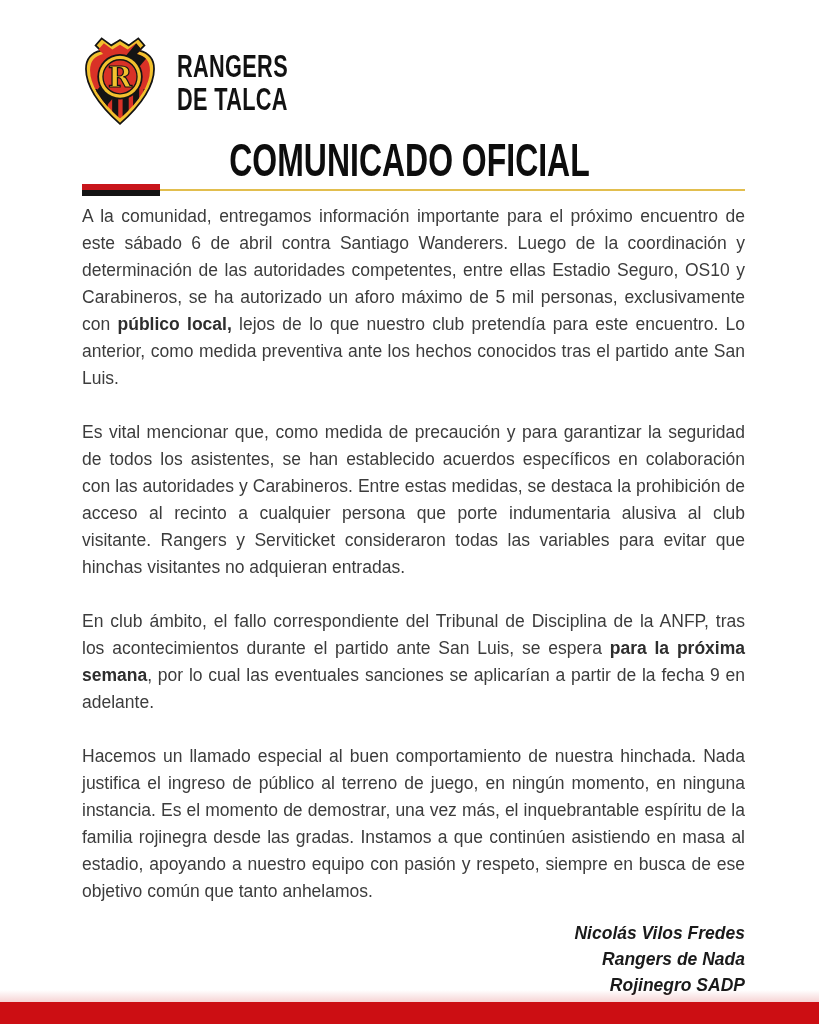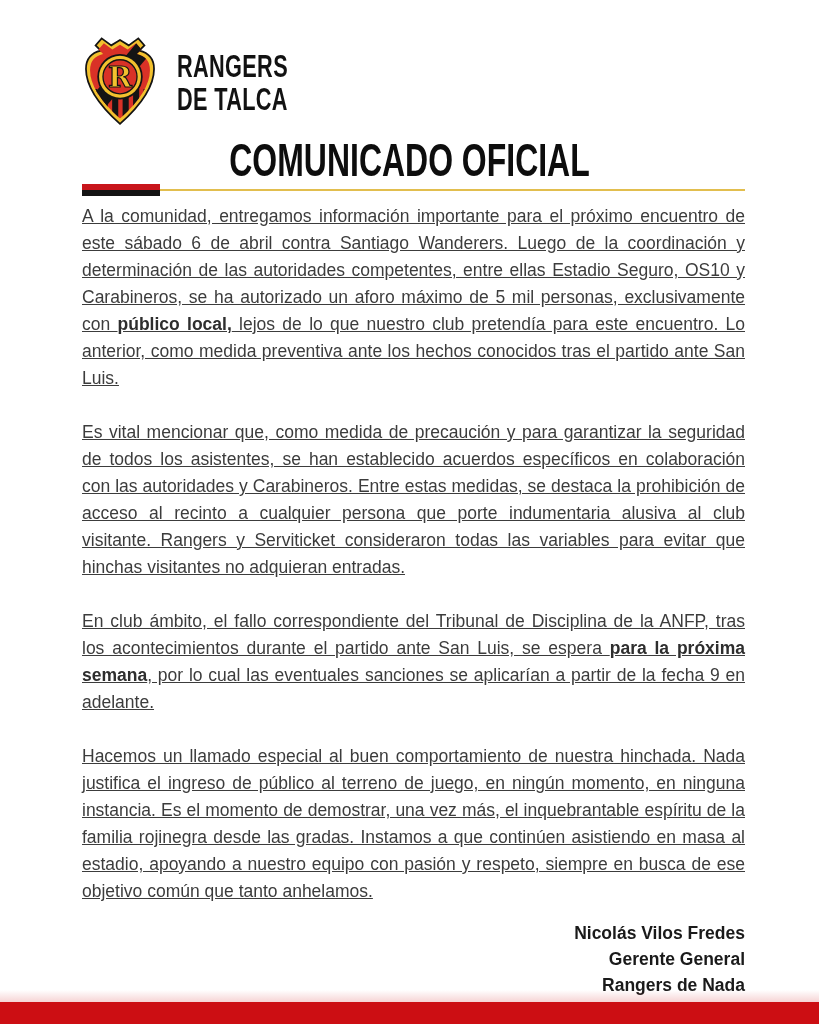--- a/index.html
+++ b/index.html
@@ -90,28 +90,28 @@
     top: 203px;
     left: 82px;
     width: 663px;
     font-size: 17.5px;
     line-height: 27px;
     color: #3c3c3c;
   }
   .doc-body p {
     text-align: justify;
     margin-bottom: 27px;
-    text-decoration: underline;
   }
   .doc-body p strong { color: #2e2e2e; }
 
   .signature {
     margin-top: -12px;
     text-align: right;
     font-weight: 700;
+    font-style: italic;
     font-size: 17.5px;
     line-height: 26px;
     color: #1a1a1a;
   }
 
   
   .footer-bar {
     position: absolute;
     left: 0;
     bottom: 0;
@@ -178,21 +178,20 @@
 
   <div class="doc-body">
     <div id="paragraphs">
         <p><span>A la comunidad, entregamos información importante para el próximo encuentro de este sábado 6 de abril contra Santiago Wanderers. Luego de la coordinación y determinación de las autoridades competentes, entre ellas Estadio Seguro, OS10 y Carabineros, se ha autorizado un aforo máximo de 5 mil personas, exclusivamente con </span><strong>público local,</strong><span> lejos de lo que nuestro club pretendía para este encuentro. Lo anterior, como medida preventiva ante los hechos conocidos tras el partido ante San Luis.</span></p>
         <p><span>Es vital mencionar que, como medida de precaución y para garantizar la seguridad de todos los asistentes, se han establecido acuerdos específicos en colaboración con las autoridades y Carabineros. Entre estas medidas, se destaca la prohibición de acceso al recinto a cualquier persona que porte indumentaria alusiva al club visitante. Rangers y Serviticket consideraron todas las variables para evitar que hinchas visitantes no adquieran entradas.</span></p>
         <p><span>En club ámbito, el fallo correspondiente del Tribunal de Disciplina de la ANFP, tras los acontecimientos durante el partido ante San Luis, se espera </span><strong>para la próxima semana</strong><span>, por lo cual las eventuales sanciones se aplicarían a partir de la fecha 9 en adelante.</span></p>
         <p><span>Hacemos un llamado especial al buen comportamiento de nuestra hinchada. Nada justifica el ingreso de público al terreno de juego, en ningún momento, en ninguna instancia. Es el momento de demostrar, una vez más, el inquebrantable espíritu de la familia rojinegra desde las gradas. Instamos a que continúen asistiendo en masa al estadio, apoyando a nuestro equipo con pasión y respeto, siempre en busca de ese objetivo común que tanto anhelamos.</span></p>
       </div>
     <div class="signature">
       <div>Nicolás Vilos Fredes</div>
-      <div>Gerente General</div>
       <div>Rangers de Nada</div>
       <div>Rojinegro SADP</div>
     </div>
   </div>
 
   <div class="footer-bar"></div>
 
 </div>
 
 </body></html>

